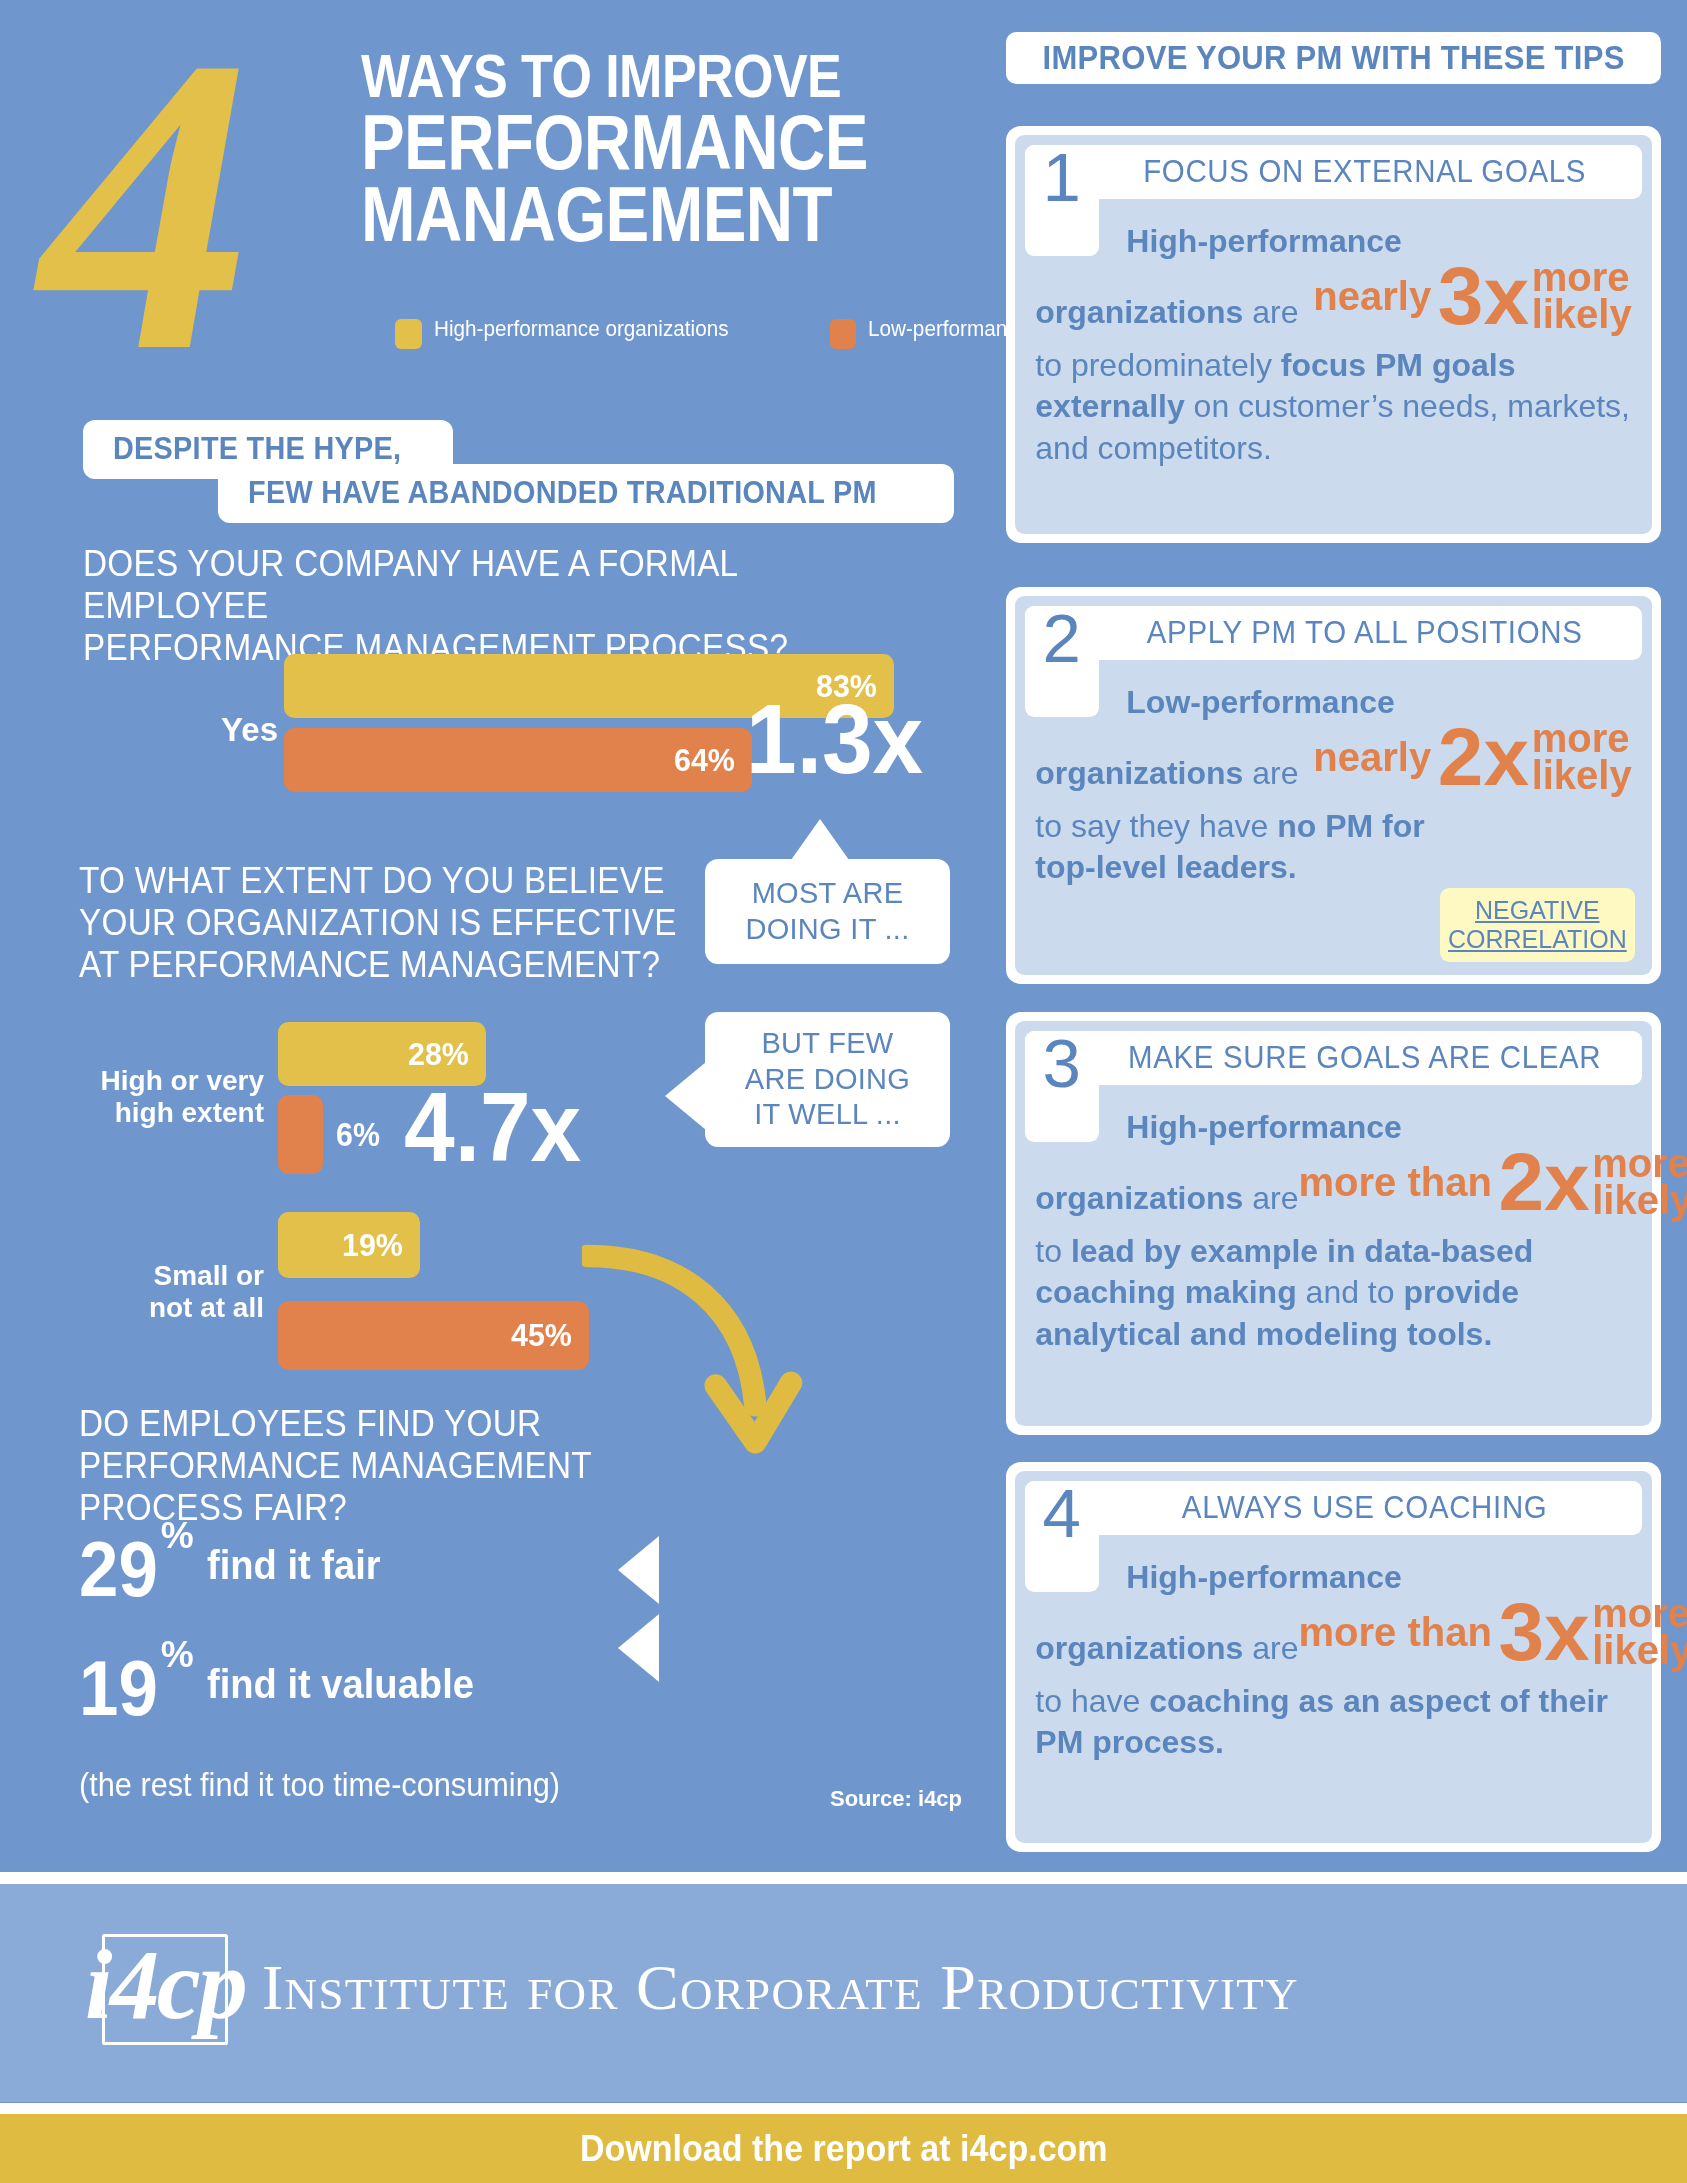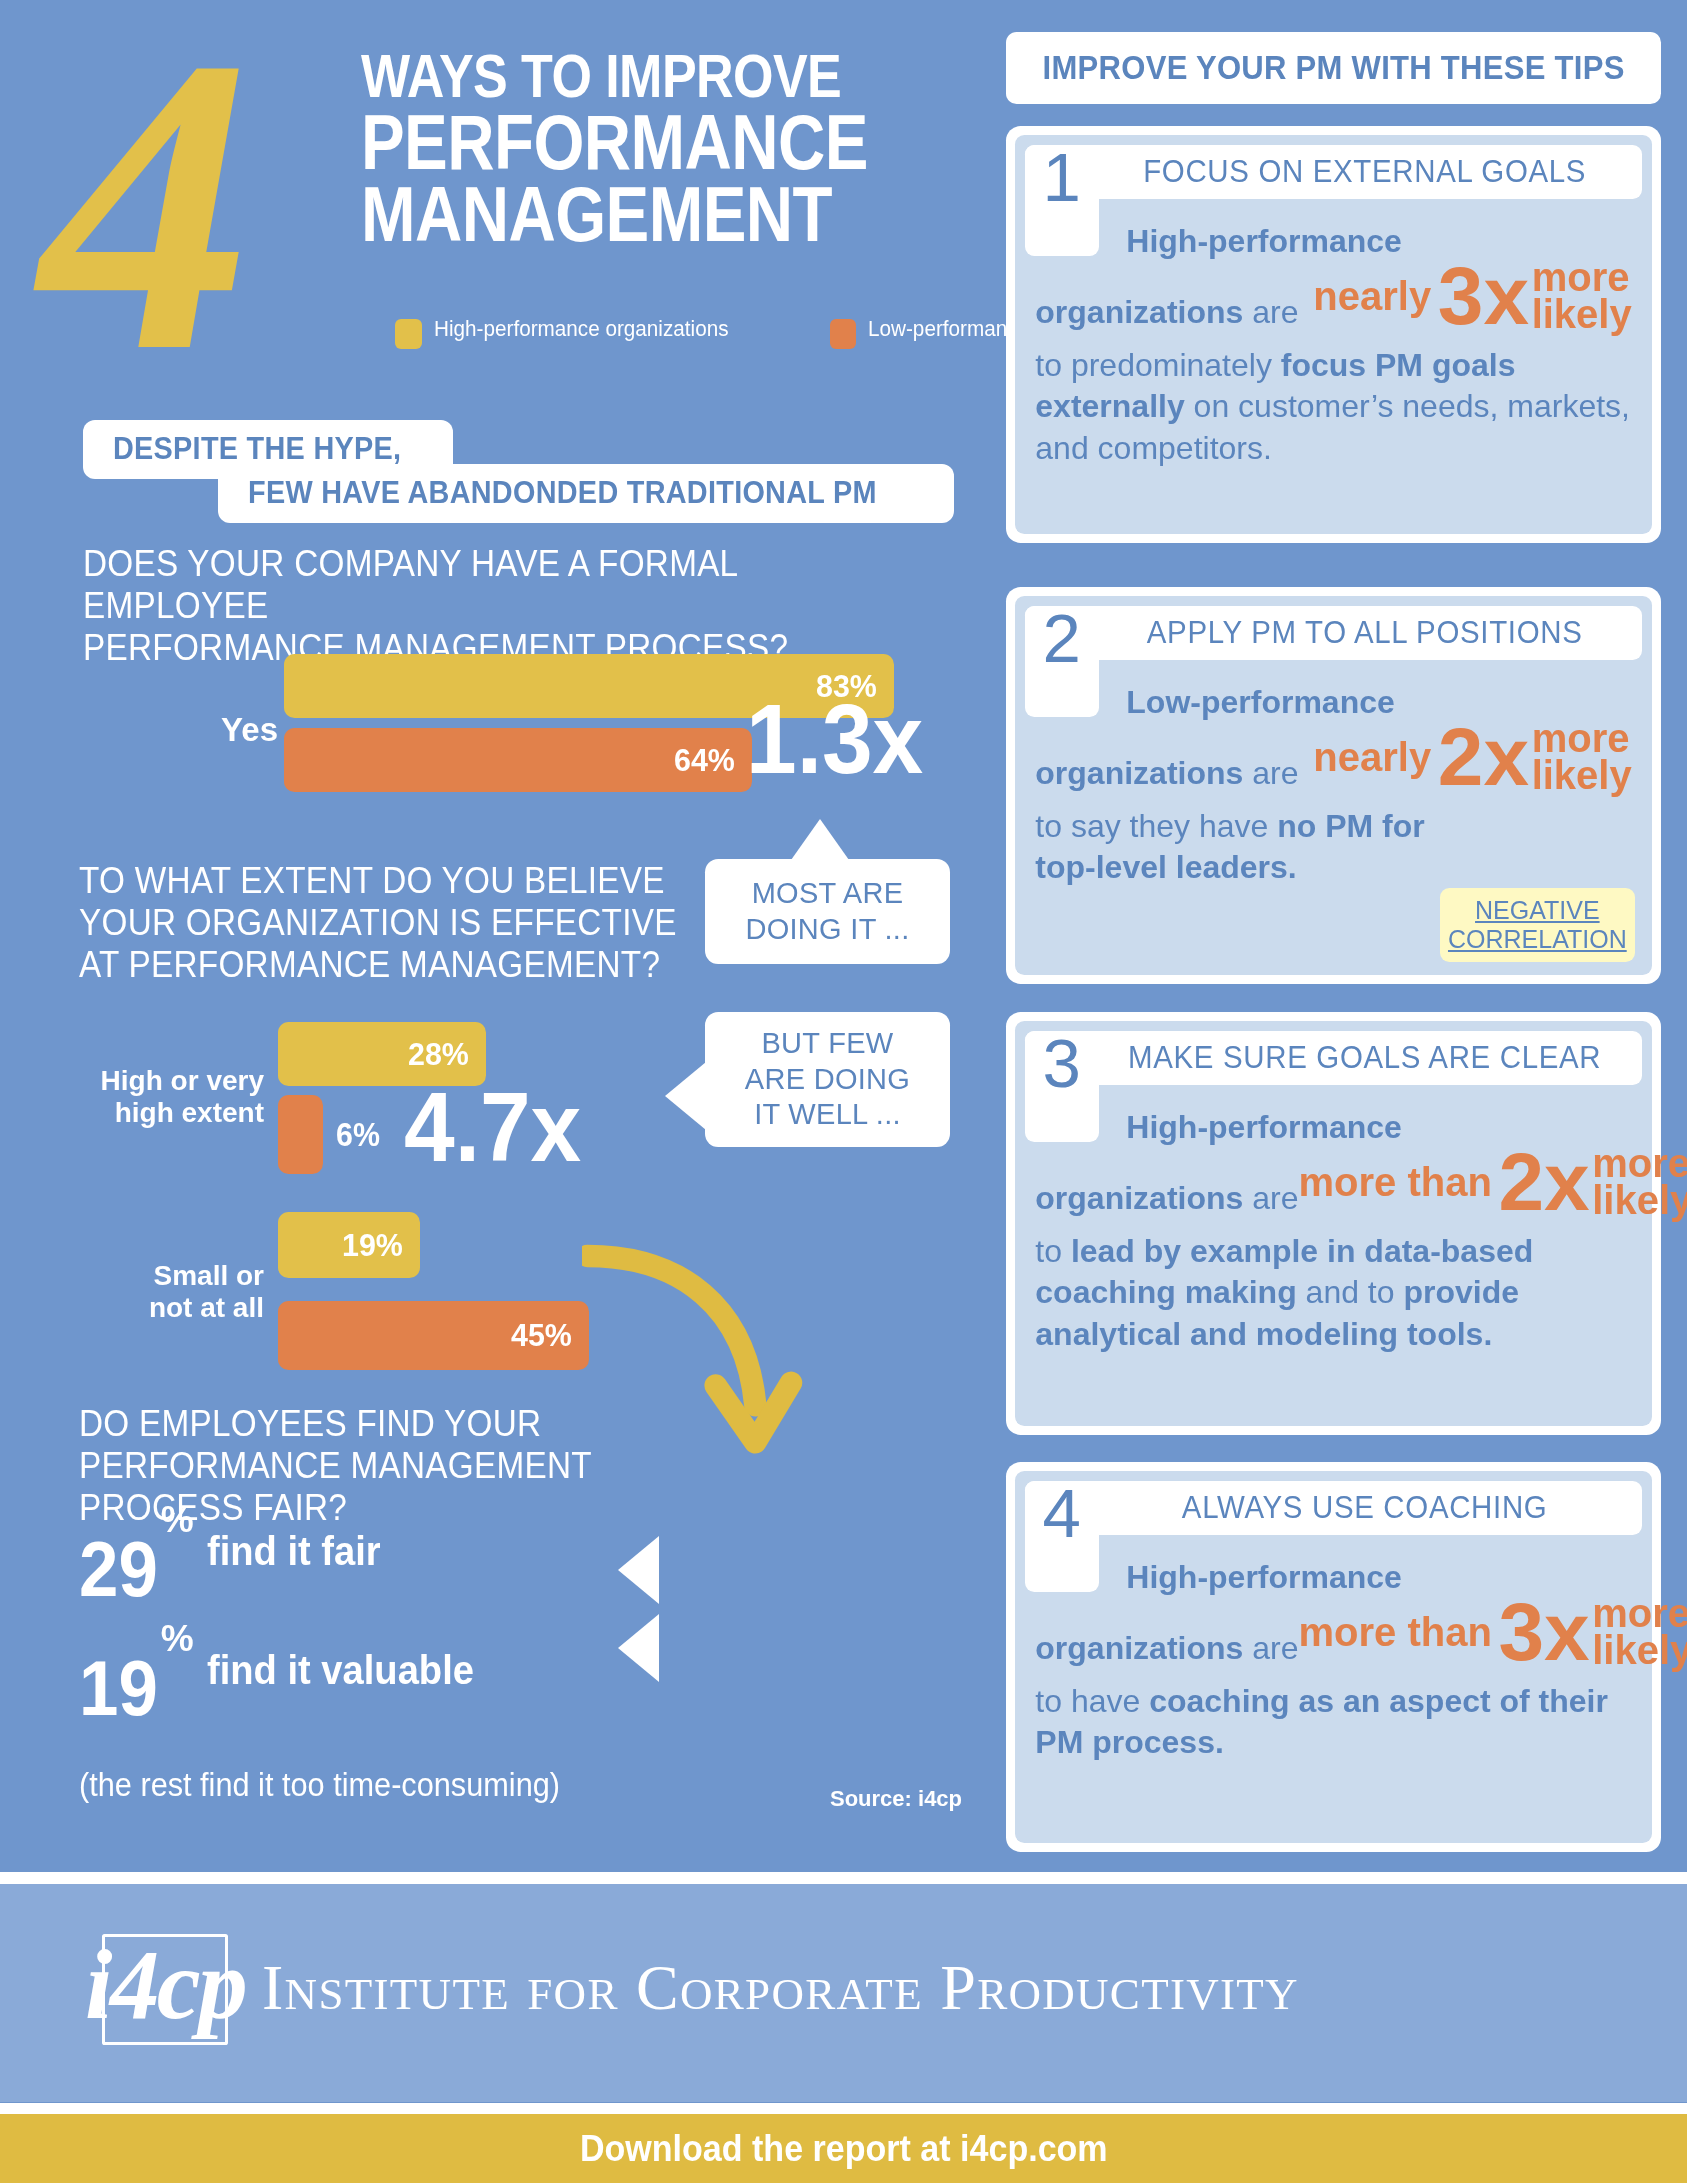--- a/index.html
+++ b/index.html
@@ -100,21 +100,21 @@
     white-space:pre-line;letter-spacing:0.3px;
   }
   .tip-up{position:absolute;width:0;height:0;
     border-left:29px solid transparent;border-right:29px solid transparent;
     border-bottom:41px solid #fff;}
   .tip-left{position:absolute;width:0;height:0;
     border-top:34px solid transparent;border-bottom:34px solid transparent;
     border-right:41px solid #fff;}
 
   
-  .stat-row{position:absolute;display:flex;align-items:flex-start;color:#fff;}
+  .stat-row{position:absolute;display:flex;align-items:center;color:#fff;}
   .stat-num{font-weight:bold;font-size:77px;line-height:.9;
     font-family:"Liberation Sans Narrow","Liberation Sans",sans-serif;
     transform:scaleX(.92);transform-origin:left bottom;}
   .stat-pct{font-weight:bold;font-size:37px;line-height:1;position:relative;top:-34px;left:-4px;
     font-family:"Liberation Sans Narrow","Liberation Sans",sans-serif;}
   .stat-txt{font-weight:bold;font-size:41px;line-height:1;margin-left:9.3px;position:relative;top:-4px;
     font-family:"Liberation Sans Narrow","Liberation Sans",sans-serif;
     transform:scaleX(.93);transform-origin:left bottom;white-space:nowrap;}
   .stat-note{position:absolute;left:79px;top:1766px;color:#fff;font-size:33px;
     font-family:"Liberation Sans Narrow","Liberation Sans",sans-serif;
@@ -123,21 +123,21 @@
   .source{position:absolute;left:830px;top:1786px;color:#fff;font-weight:bold;font-size:22px;
     font-family:"Liberation Sans Narrow","Liberation Sans",sans-serif;}
 
   
   .arrow-svg{position:absolute;left:582px;top:1244px;}
 
   
   .right{position:absolute;left:1006px;top:0;width:668px;}
 
   .tips-header{
-    position:absolute;left:0;top:32px;width:655px;height:72px;
+    position:absolute;left:0;top:32px;width:655px;height:52px;
     background:#fff;border-radius:10.6px;
     display:flex;align-items:center;justify-content:center;
   }
   .tips-header-txt{
     color:#5b85bd;font-weight:bold;font-size:33px;letter-spacing:0.3px;
     font-family:"Liberation Sans Narrow","Liberation Sans",sans-serif;
     transform:scaleX(.94);white-space:nowrap;
   }
 
   .tip{

